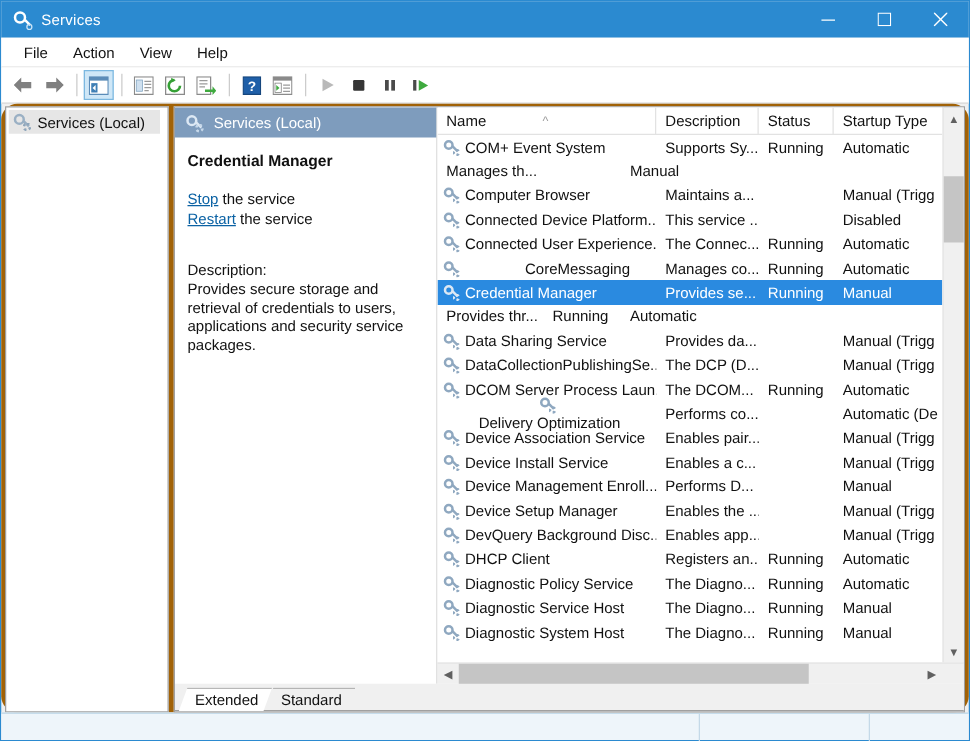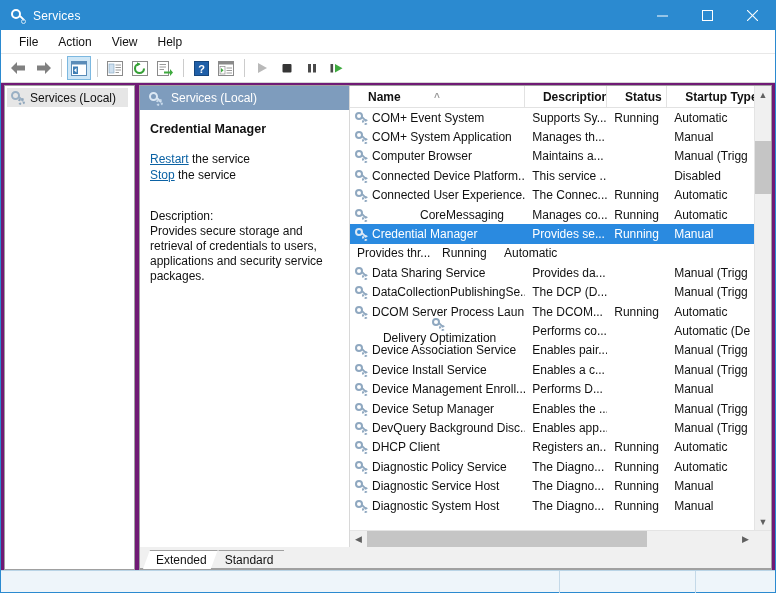--- a/index.html
+++ b/index.html
@@ -87,23 +87,24 @@
     position: relative;
   }
   .tbtn.active { background: #cfe7f7; border: 1px solid #7cb8e0; }
   .tsep { width: 1px; height: 18px; background: #cccccc; margin: 0 5px; }
   .tbtn svg { display: block; }
 
   
   .body {
     flex: 1 1 auto;
     display: flex;
-    background: #701a75;
+    background: #a16207;
     padding: 2px 3px 0 3px;
     min-height: 0;
+    border-radius: 13px;
   }
   .leftpane {
     width: 131px; flex: 0 0 131px;
     background: #ffffff;
     border: 1px solid #a0a0a0;
     padding: 2px;
   }
   .treeitem {
     display: flex; align-items: center;
     height: 19px; padding: 0 4px 0 3px;
@@ -209,23 +210,23 @@
   }
   .hdrrow {
     height: 22px; flex: 0 0 22px;
     display: flex; align-items: center;
     background: #ffffff;
     border-bottom: 1px solid #e2e2e2;
     position: relative;
   }
   .hcell {
     height: 22px; line-height: 22px;
-    padding-left: 18px; font-size: 12px; color: #111;
+    padding-left: 7px; font-size: 12px; color: #111;
     border-right: 1px solid #e2e2e2;
-    position: relative; overflow: hidden; white-space: nowrap; font-weight: bold;
+    position: relative; overflow: hidden; white-space: nowrap;
   }
   .sortcaret {
     position: absolute; left: 84px; top: 1px;
     color: #9a9a9a; font-size: 10px;
   }
   .rows { flex: 1 1 auto; overflow: hidden; }
   .row {
     height: 19.4px; display: flex; align-items: center;
     white-space: nowrap; font-size: 12px;
   }
@@ -473,24 +474,24 @@
               <span class="g-ring"></span>
                 <span class="g-tail"></span>
                 <span class="g-cog"></span>
             </span>
             <span class="dh-text">Services (Local)</span>
           </div>
           <div class="detail-body">
             <div class="svc-title">Credential Manager</div>
             <div class="links">
               <div>
-                <a class="lnk" href="#">Restart</a><span class="lntext"> the service</span>
+                <a class="lnk" href="#">Stop</a><span class="lntext"> the service</span>
               </div>
               <div>
-                <a class="lnk" href="#">Stop</a><span class="lntext"> the service</span>
+                <a class="lnk" href="#">Restart</a><span class="lntext"> the service</span>
               </div>
             </div>
             <div class="desc-label">Description:</div>
             <div class="desc-text">Provides secure storage and retrieval of credentials to users, applications and security service packages.</div>
           </div>
         </div>
 
         <div class="listwrap">
           <div class="listinner">
             <div class="listcols">
@@ -511,28 +512,20 @@
                         <span class="g-tail"></span>
                         <span class="g-cog"></span>
                       </span>
                       <span>COM+ Event System</span>
                     </div>
                     <div class="cell" style="width: 85px;">Supports Sy...</div>
                     <div class="cell" style="width: 62px;">Running</div>
                     <div class="cell" style="width: 90px;">Automatic</div>
                   </div>
                   <div class="row">
-                    <div class="cell c-name" style="width: 182px;">
-                      <span class="gear">
-                        <span class="g-ring"></span>
-                        <span class="g-tail"></span>
-                        <span class="g-cog"></span>
-                      </span>
-                      <span>COM+ System Application</span>
-                    </div>
                     <div class="cell" style="width: 85px;">Manages th...</div>
                     <div class="cell" style="width: 62px;"></div>
                     <div class="cell" style="width: 90px;">Manual</div>
                   </div>
                   <div class="row">
                     <div class="cell c-name" style="width: 182px;">
                       <span class="gear">
                         <span class="g-ring"></span>
                         <span class="g-tail"></span>
                         <span class="g-cog"></span>

